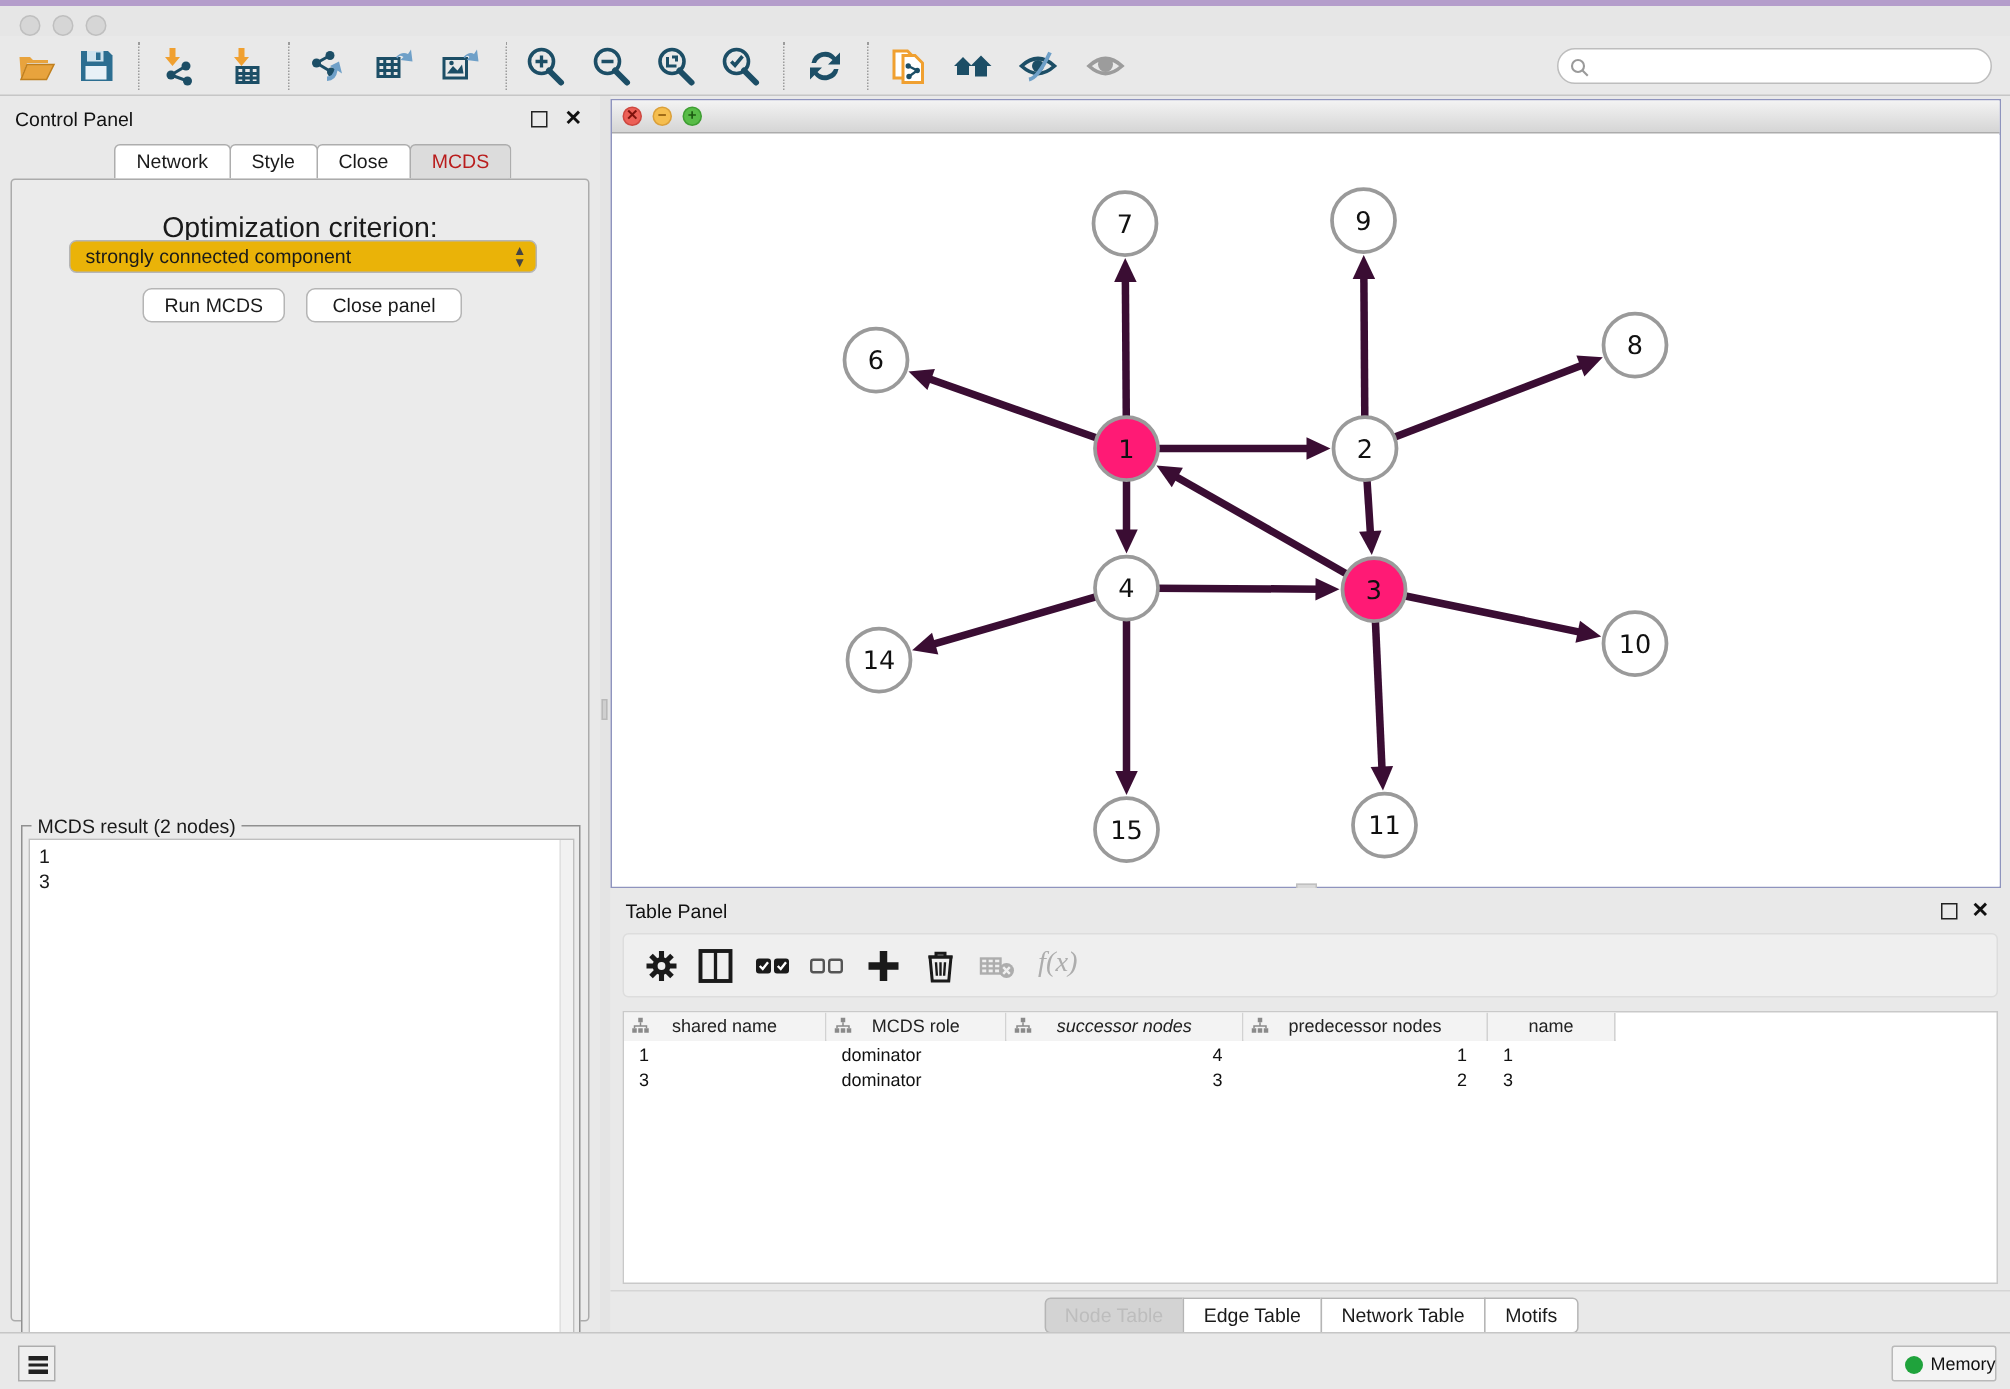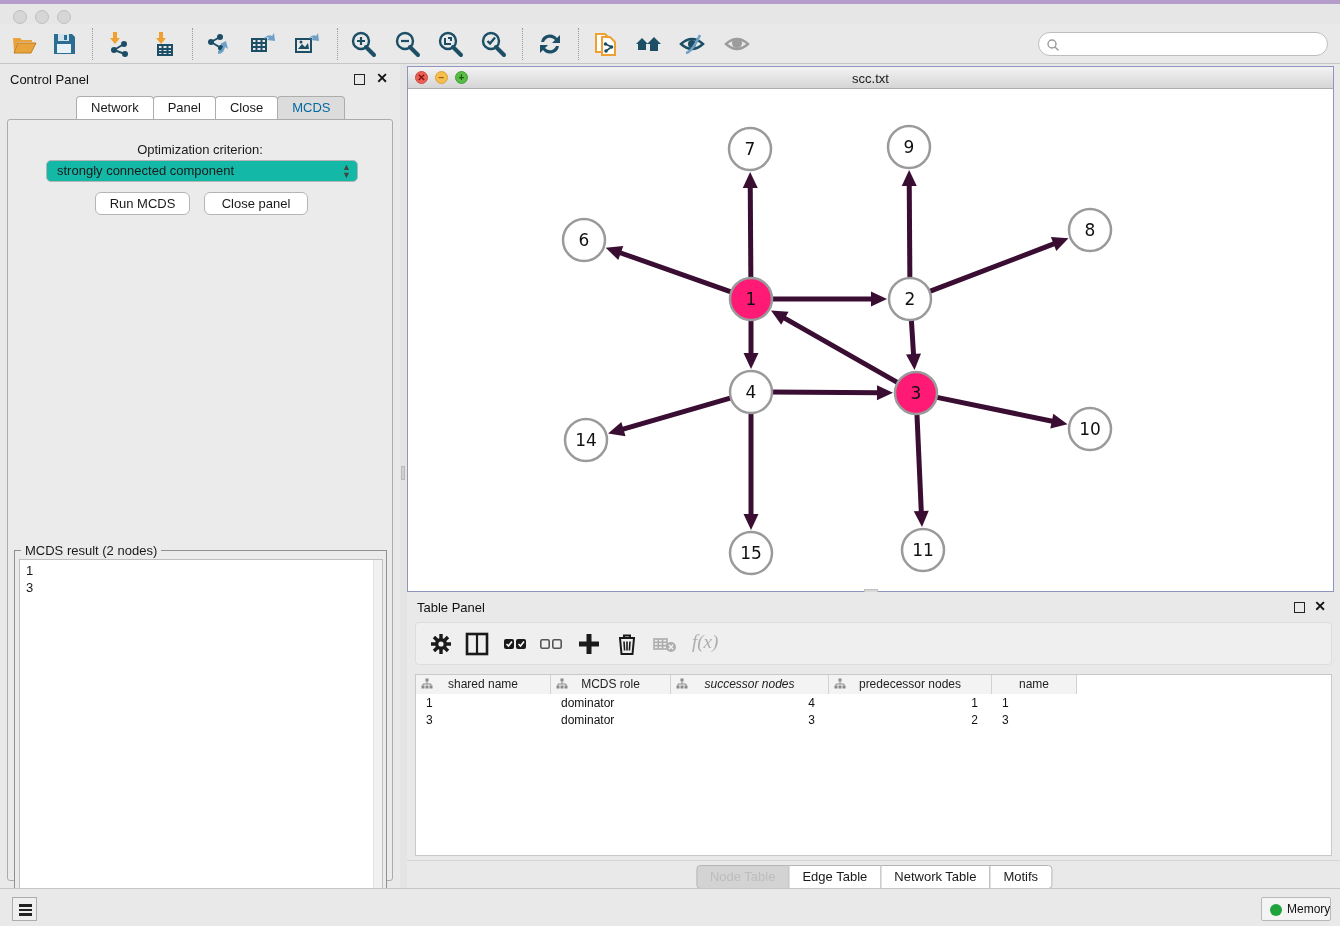--- a/index.html
+++ b/index.html
@@ -19,25 +19,25 @@
   .searchbox svg { position:absolute; left:7px; top:5px; }
 
   
   .cpanel { position:absolute; left:0; top:64px; width:400px; height:824px; background:#E9E9E9; }
   .panel-title { position:absolute; left:10px; top:8px; font-size:13px; color:#111; }
   .float-box { position:absolute; width:11px; height:11px; border:1.5px solid #222; top:10px; }
   .close-x { position:absolute; top:6px; font-size:14px; font-weight:bold; color:#111; }
 
   .cp-tabs { position:absolute; left:76px; top:32px; height:23px; display:flex; }
   .cp-tab { border:1px solid #ADADAD; border-bottom:none; background:#fff; padding:3px 14px 4px; font-size:13px; margin-right:-1px; border-radius:4px 4px 0 0; cursor:pointer; }
-  .cp-tab.active { background:#DCDCDC; color:#0369a1; }
+  .cp-tab.active { background:#DCDCDC; color:#b91c1c; }
   .cp-content { position:absolute; left:7px; top:55px; width:386px; height:762px; border:1px solid #ABABAB; border-radius:3px; background:#EBEBEB; }
 
-  .opt-label { position:absolute; left:0; top:22px; width:100%; text-align:center; font-size:13px; }
-  .dropdown { position:absolute; left:38px; top:40px; width:312px; height:22px; background:#14b8a6; border:1px solid #B5B5B5; border-radius:5px; font-size:13px; line-height:20px; padding-left:10px; cursor:pointer; }
+  .opt-label { position:absolute; left:0; top:22px; width:100%; text-align:center; font-size:19px; }
+  .dropdown { position:absolute; left:38px; top:40px; width:312px; height:22px; background:#eab308; border:1px solid #B5B5B5; border-radius:5px; font-size:13px; line-height:20px; padding-left:10px; cursor:pointer; }
   .dd-arrows { position:absolute; right:6px; top:2px; font-size:9px; color:#444; line-height:8px; text-align:center; }
   .btn { position:absolute; top:72px; height:23px; background:#fff; border:1px solid #B5B5B5; border-radius:6px; font-size:13px; text-align:center; line-height:21px; cursor:pointer; }
 
   .result-box { position:absolute; left:6px; top:430px; width:373px; height:382px; border:1px solid #909090; background:#EBEBEB; }
   .result-legend { position:absolute; left:6px; top:-8px; background:#EBEBEB; padding:0 4px; font-size:13px; }
   .result-list { position:absolute; left:4px; top:8px; width:364px; height:368px; background:#fff; border:1px solid #BFBFBF; font-size:13px; line-height:17px; padding:2px 0 0 6px; }
   .result-scroll { position:absolute; right:0; top:0; width:9px; height:100%; background:#F1F1F1; border-left:1px solid #E0E0E0; }
 
   .vsplit { position:absolute; left:400px; top:64px; width:7px; height:824px; background:#E4E4E4; }
   .vsplit-handle { position:absolute; left:1px; top:402px; width:4px; height:14px; background:#CFCFCF; border:1px solid #B9B9B9; }
@@ -223,21 +223,21 @@
       </svg>
   </div>
 </div>
 
 <div class="cpanel">
   <div class="panel-title">Control Panel</div>
   <div class="float-box" style="right:35px"></div>
   <div class="close-x" style="right:12px">✕</div>
   <div class="cp-tabs" id="cp-tabs">
       <div class="cp-tab">Network</div>
-      <div class="cp-tab">Panel</div>
+      <div class="cp-tab">Style</div>
       <div class="cp-tab">Close</div>
       <div class="cp-tab active">MCDS</div>
     </div>
   <div class="cp-content">
     <div class="opt-label">Optimization criterion:</div>
     <div class="dropdown">
       <span>strongly connected component</span>
       <span class="dd-arrows">▲<br>▼</span>
     </div>
     <div class="btn" style="left:87px; width:95px;">Run MCDS</div>
@@ -255,21 +255,20 @@
 
 <div class="vsplit">
     <div class="vsplit-handle"></div>
   </div>
 
 <div class="netframe">
   <div class="net-titlebar">
     <div class="net-dot" style="left:7px; background:#EC6057; border:1px solid #CE4840; color:#7E120C;">✕</div>
     <div class="net-dot" style="left:27px; background:#F5BE4F; border:1px solid #DBA03A; color:#8F5B0B;">−</div>
     <div class="net-dot" style="left:47px; background:#58BC47; border:1px solid #3E9E32; color:#1C5A12;">+</div>
-    <div class="net-title">scc.txt</div>
   </div>
   <div class="net-canvas">
     <svg id="graph-svg" width="925" height="501" viewBox="0 0 925 501">
         <line x1="342.8733361480543" y1="190.00042220814868" x2="342.2399946668444" y2="94.99920002666568" stroke="#3A0D33" stroke-width="5"></line>
         <polygon points="342.1533299260395,81.99948890592529 349.75982756130344,97.94913447329522 334.7601608835261,98.04913225114707" fill="#3A0D33"></polygon>
         <line x1="325.0851649921996" y1="202.67080679365137" x2="209.94389790951652" y2="161.9921555488711" stroke="#3A0D33" stroke-width="5"></line>
         <polygon points="197.6863792199689,157.66165493400098 215.27092180799104,155.91985644679443 210.27419032929475,170.06314724242628" fill="#3A0D33"></polygon>
         <line x1="362" y1="209" x2="466" y2="209" stroke="#3A0D33" stroke-width="5"></line>
         <polygon points="479,209 463,216.5 463,201.5" fill="#3A0D33"></polygon>
         <line x1="343" y1="228" x2="343" y2="266" stroke="#3A0D33" stroke-width="5"></line>

